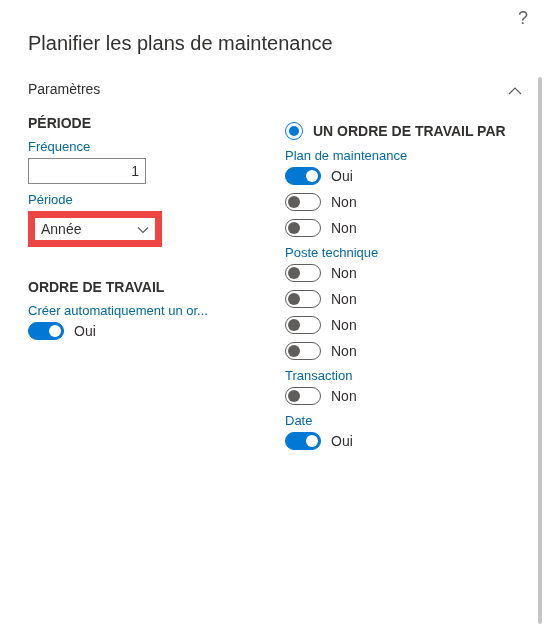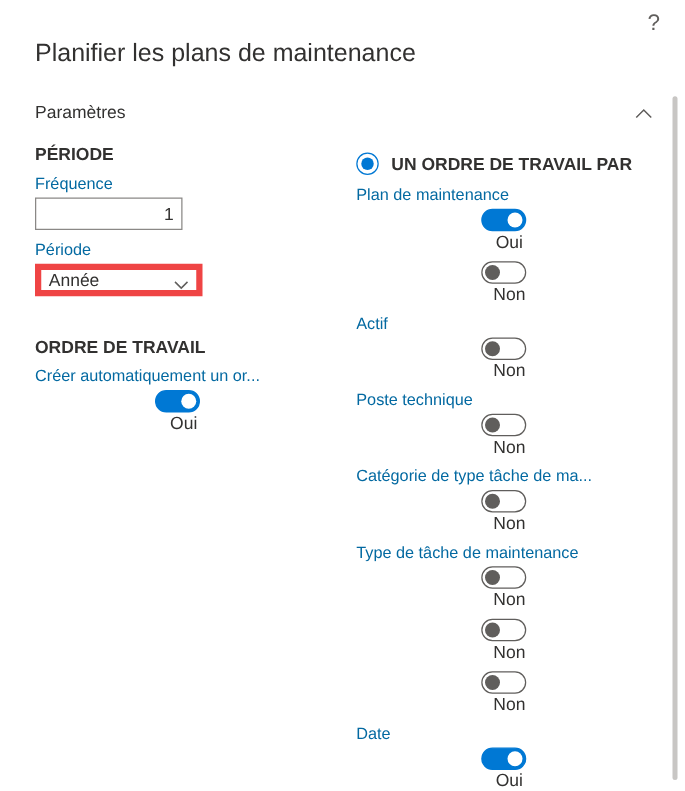--- a/index.html
+++ b/index.html
@@ -56,36 +56,35 @@
     max-width: 230px;
   }
   .num-input {
     width: 118px; height: 26px;
     border: 1px solid #8a8886;
     padding: 0 6px;
     font-size: 14px; text-align: right;
     background: #fff; color: #323130;
   }
   .select {
-    width: 134px; height: 26px;
-    border: 5px solid #ef4444;
+    width: 134px; height: 36px;
+    border: 7px solid #ef4444;
     padding: 0 22px 0 6px;
     font-size: 14px; background: #fff; color: #323130;
     display: flex; align-items: center;
     position: relative;
     cursor: pointer;
   }
   .select .chev {
     position: absolute; right: 6px; top: 5px;
     width: 12px; height: 12px;
   }
   .toggle-row {
     display: flex; align-items: center;
     margin: 4px 0 8px 0;
-    flex-direction: column;
   }
   .toggle {
     width: 36px; height: 18px; border-radius: 9px;
     position: relative; cursor: pointer;
     margin-right: 10px;
   }
   .toggle-on { background: #0078d4; border: 1px solid #0078d4; }
   .toggle-on::after {
     content: ""; position: absolute; right: 2px; top: 2px;
     width: 12px; height: 12px; border-radius: 50%;
@@ -183,59 +182,57 @@
           </div>
 
           <div class="right-field">
             <div class="toggle-row">
               <div class="toggle toggle-off"></div>
               <span class="toggle-text">Non</span>
             </div>
           </div>
 
           <div class="right-field">
-            <div class="field-label">Actif</div>
             <div class="toggle-row">
               <div class="toggle toggle-off"></div>
               <span class="toggle-text">Non</span>
             </div>
           </div>
 
           <div class="right-field">
             <div class="field-label">Poste technique</div>
             <div class="toggle-row">
               <div class="toggle toggle-off"></div>
               <span class="toggle-text">Non</span>
             </div>
           </div>
 
           <div class="right-field">
-            <div class="field-label">Catégorie de type tâche de ma...</div>
-            <div class="toggle-row">
-              <div class="toggle toggle-off"></div>
-              <span class="toggle-text">Non</span>
-            </div>
-          </div>
-
-          <div class="right-field">
-            <div class="field-label">Type de tâche de maintenance</div>
-            <div class="toggle-row">
-              <div class="toggle toggle-off"></div>
-              <span class="toggle-text">Non</span>
-            </div>
-          </div>
-
-          <div class="right-field">
-            <div class="toggle-row">
-              <div class="toggle toggle-off"></div>
-              <span class="toggle-text">Non</span>
-            </div>
-          </div>
-
-          <div class="right-field">
+            <div class="toggle-row">
+              <div class="toggle toggle-off"></div>
+              <span class="toggle-text">Non</span>
+            </div>
+          </div>
+
+          <div class="right-field">
+            <div class="toggle-row">
+              <div class="toggle toggle-off"></div>
+              <span class="toggle-text">Non</span>
+            </div>
+          </div>
+
+          <div class="right-field">
+            <div class="toggle-row">
+              <div class="toggle toggle-off"></div>
+              <span class="toggle-text">Non</span>
+            </div>
+          </div>
+
+          <div class="right-field">
+            <div class="field-label">Transaction</div>
             <div class="toggle-row">
               <div class="toggle toggle-off"></div>
               <span class="toggle-text">Non</span>
             </div>
           </div>
 
           <div class="right-field">
             <div class="field-label">Date</div>
             <div class="toggle-row">
               <div class="toggle toggle-on"></div>

